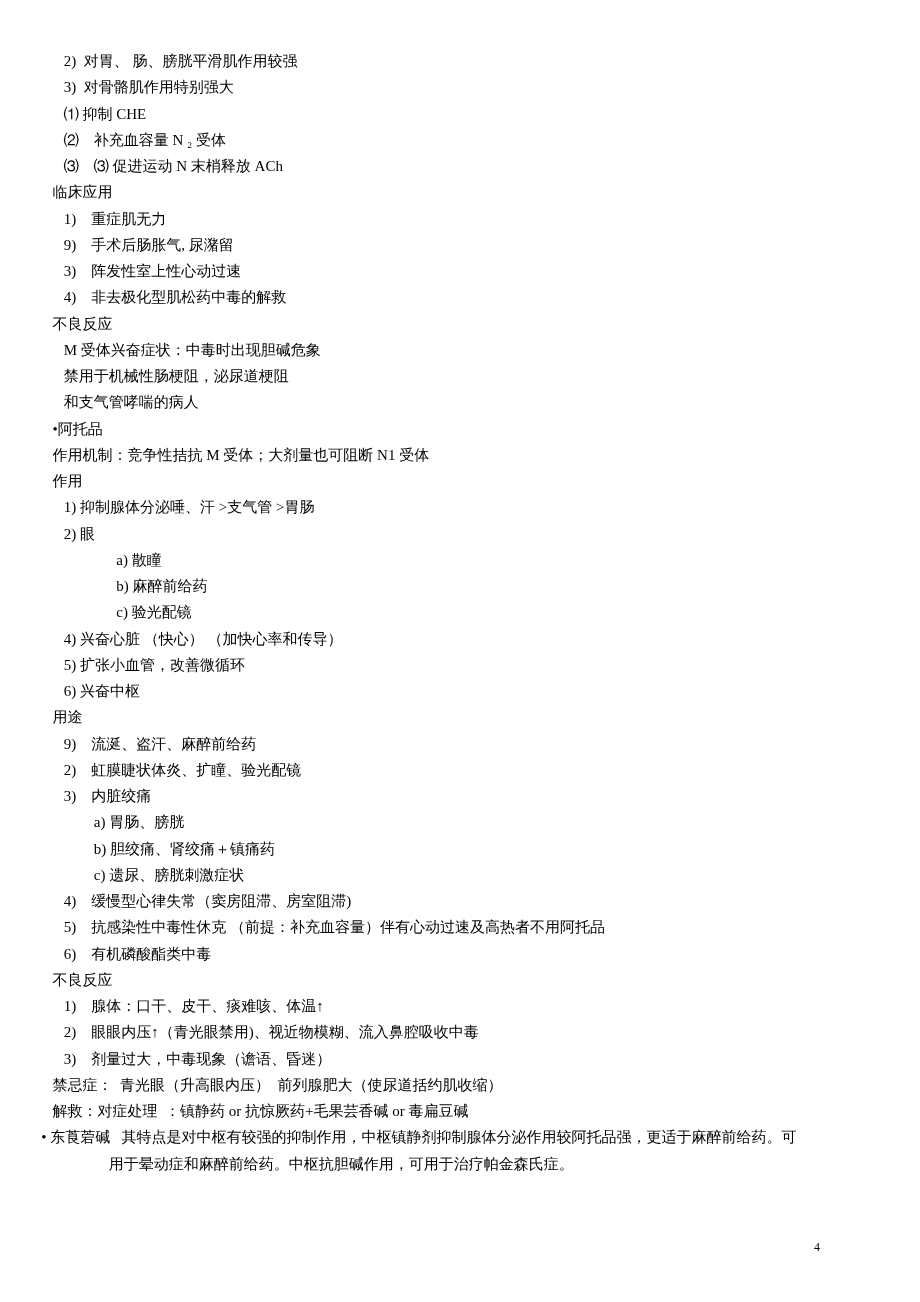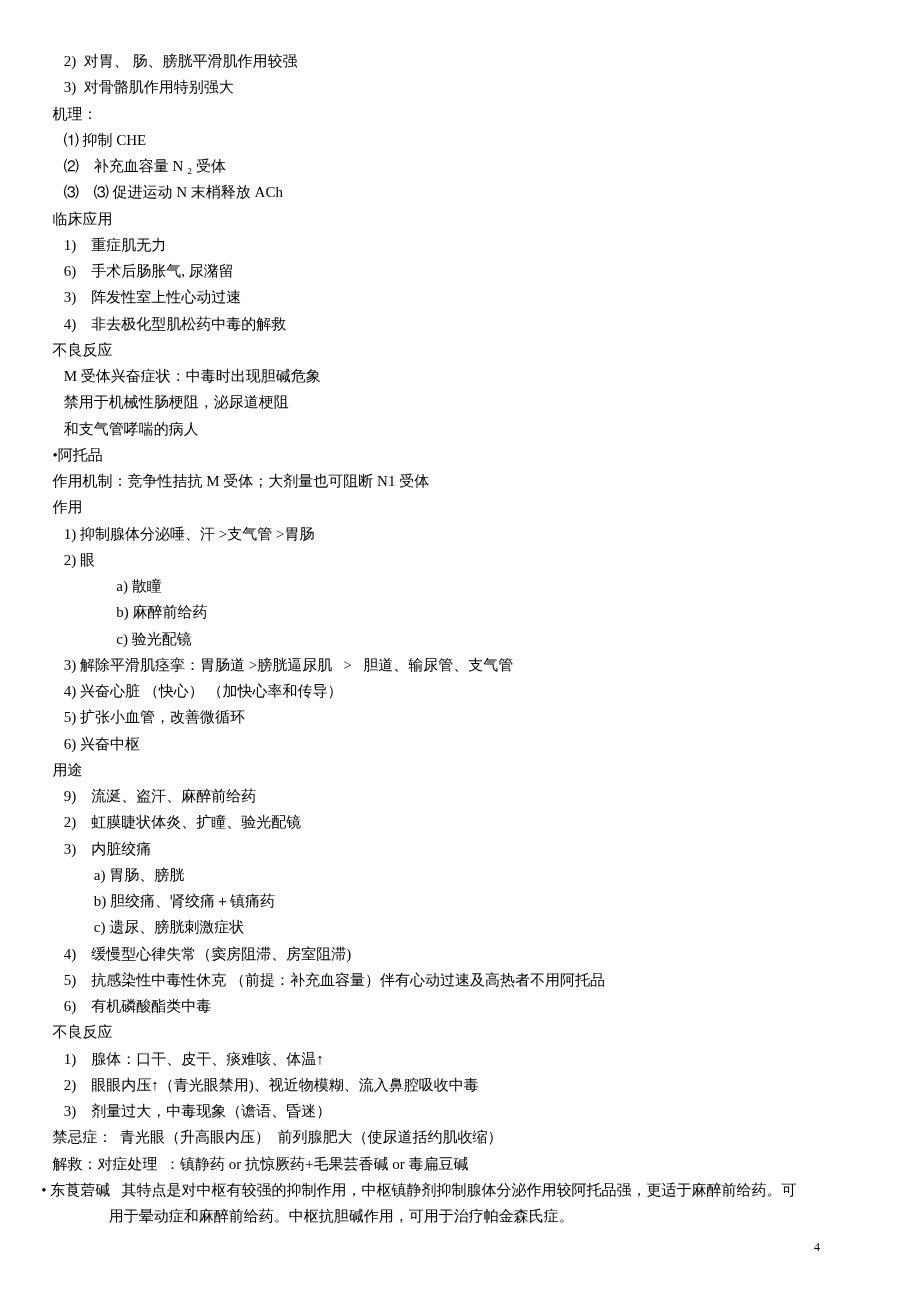--- a/index.html
+++ b/index.html
@@ -21,42 +21,40 @@
     font-size: 12px;
   }
   .wrap { position: relative; min-height: 1240px; }
 </style>
 </head>
 <body>
 <div class="wrap">
 
 <div class="line">         2)  对胃、 肠、膀胱平滑肌作用较强</div>
 <div class="line">         3)  对骨骼肌作用特别强大</div>
-<div class="line">      机理：</div>
 <div class="line">         ⑴ 抑制 CHE</div>
 <div class="line">         ⑵    补充血容量 N ₂ 受体</div>
 <div class="line">         ⑶    ⑶ 促进运动 N 末梢释放 ACh</div>
 <div class="line">      临床应用</div>
 <div class="line">         1)    重症肌无力</div>
-<div class="line">         6)    手术后肠胀气, 尿潴留</div>
+<div class="line">         9)    手术后肠胀气, 尿潴留</div>
 <div class="line">         3)    阵发性室上性心动过速</div>
 <div class="line">         4)    非去极化型肌松药中毒的解救</div>
 <div class="line">      不良反应</div>
 <div class="line">         M 受体兴奋症状：中毒时出现胆碱危象</div>
 <div class="line">         禁用于机械性肠梗阻，泌尿道梗阻</div>
 <div class="line">         和支气管哮喘的病人</div>
 <div class="line">      •阿托品</div>
 <div class="line">      作用机制：竞争性拮抗 M 受体；大剂量也可阻断 N1 受体</div>
 <div class="line">      作用</div>
 <div class="line">         1) 抑制腺体分泌唾、汗 &gt;支气管 &gt;胃肠</div>
 <div class="line">         2) 眼</div>
 <div class="line">                       a) 散瞳</div>
 <div class="line">                       b) 麻醉前给药</div>
 <div class="line">                       c) 验光配镜</div>
-<div class="line">         3) 解除平滑肌痉挛：胃肠道 &gt;膀胱逼尿肌   &gt;   胆道、输尿管、支气管</div>
 <div class="line">         4) 兴奋心脏 （快心） （加快心率和传导）</div>
 <div class="line">         5) 扩张小血管，改善微循环</div>
 <div class="line">         6) 兴奋中枢</div>
 <div class="line">      用途</div>
 <div class="line">         9)    流涎、盗汗、麻醉前给药</div>
 <div class="line">         2)    虹膜睫状体炎、扩瞳、验光配镜</div>
 <div class="line">         3)    内脏绞痛</div>
 <div class="line">                 a) 胃肠、膀胱</div>
 <div class="line">                 b) 胆绞痛、肾绞痛＋镇痛药</div>
 <div class="line">                 c) 遗尿、膀胱刺激症状</div>

